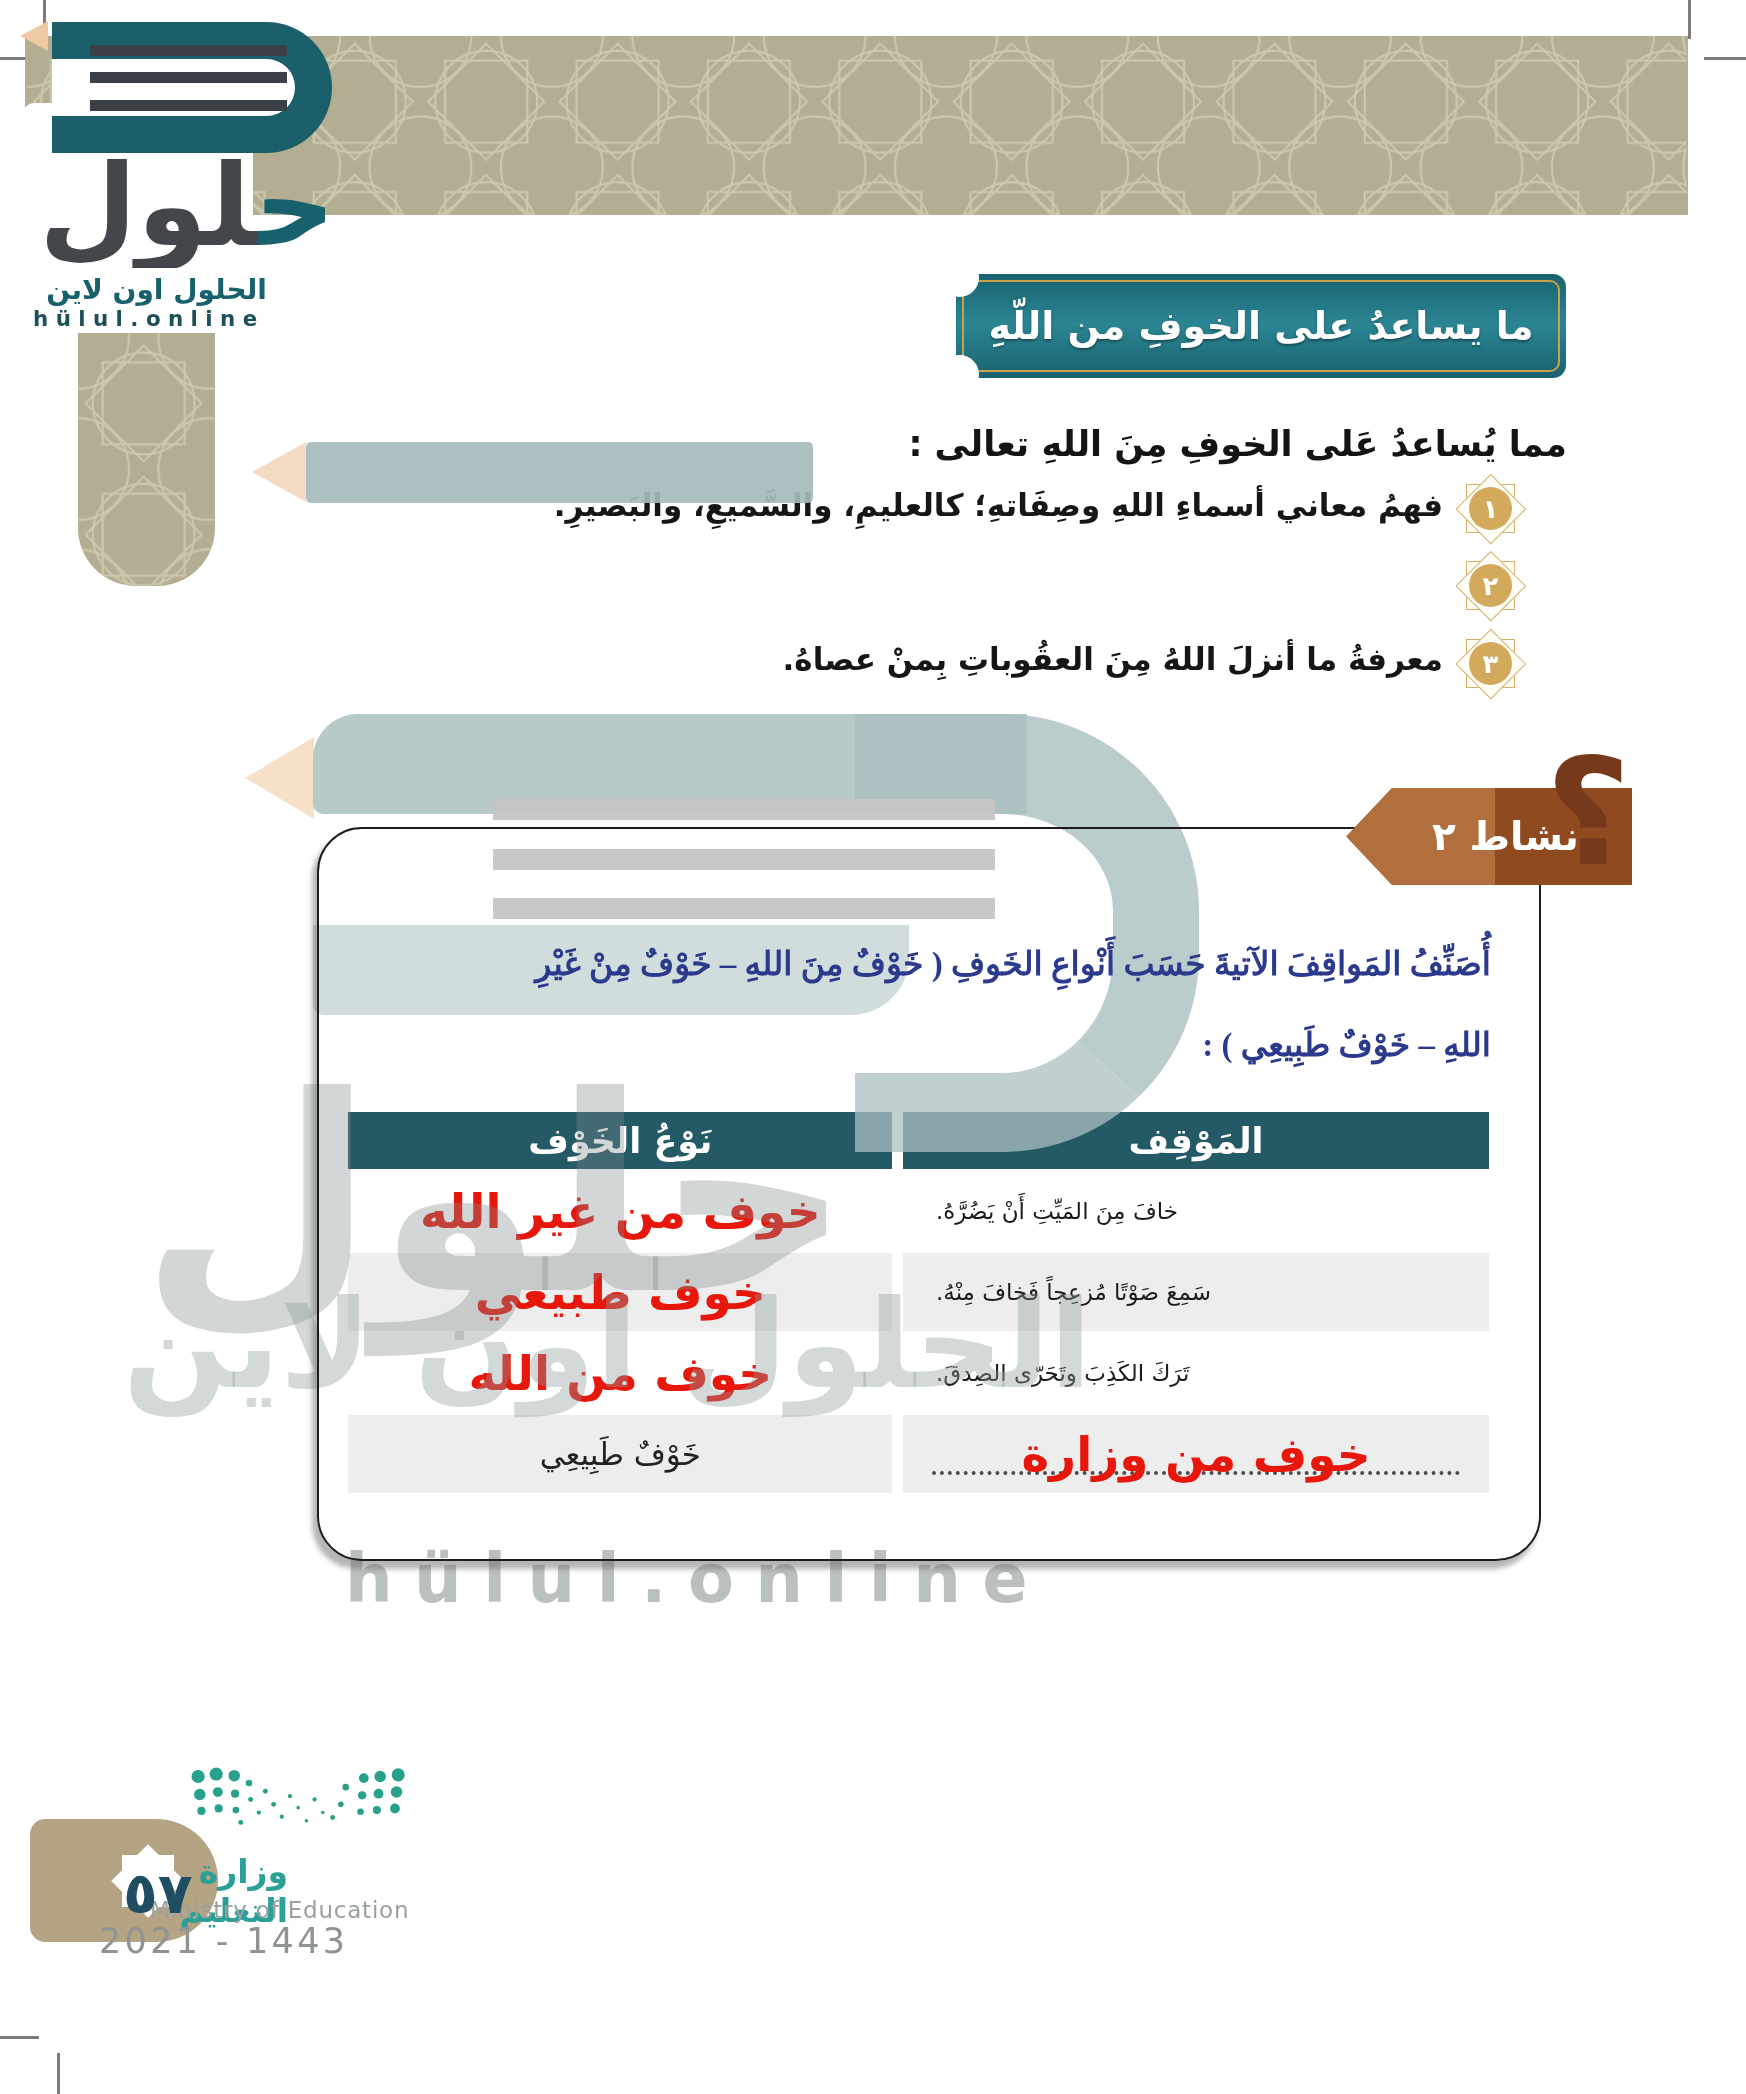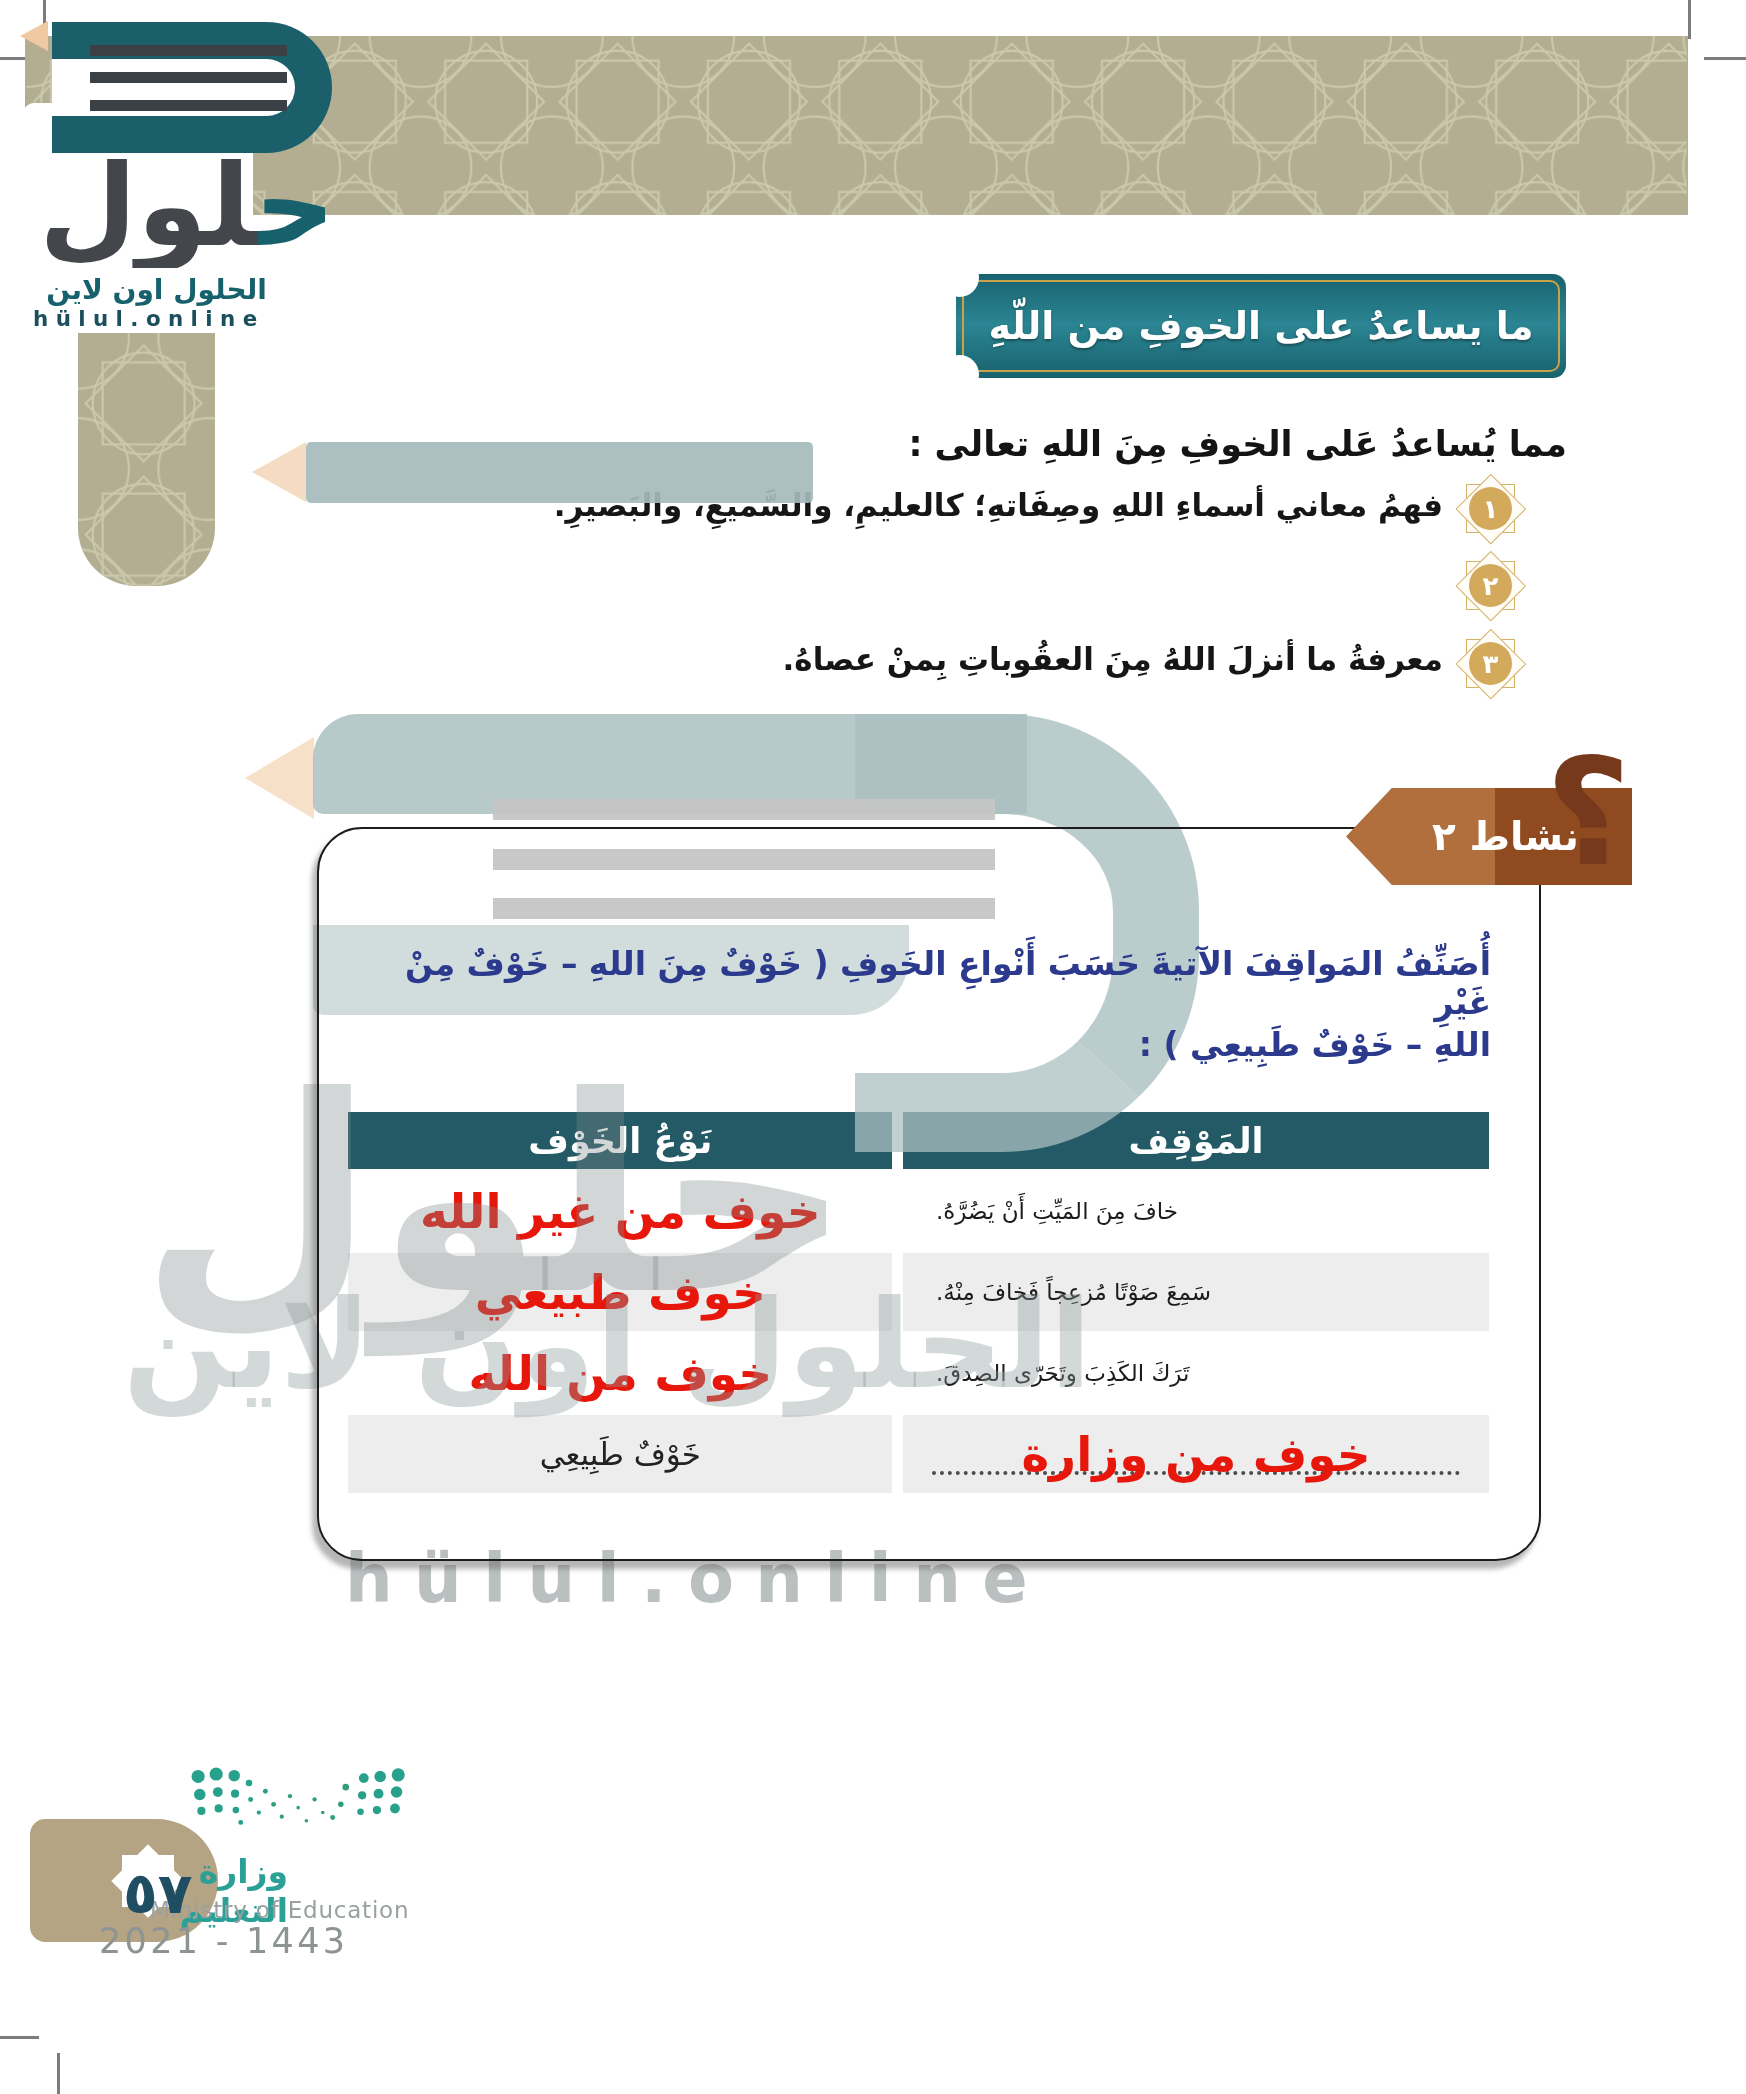--- a/index.html
+++ b/index.html
@@ -70,21 +70,21 @@
   
   .act-box{position:absolute;left:317px;top:827px;width:1220px;height:730px;border:2.5px solid #1c1c1c;
            border-radius:45px;z-index:3;box-shadow:-4.1px 7.4px 5.8px rgba(110,110,110,.5);}
   .act-banner{position:absolute;left:1346px;top:773px;width:286px;height:97px;z-index:3;
       background:linear-gradient(90deg,#b06f3c 0 52%,#8f4a1f 52%);
       clip-path:polygon(0 50%,16% 0,100% 0,100% 100%,16% 100%);
       display:flex;align-items:center;justify-content:center;padding-left:33px;box-sizing:border-box;margin-top:15px;}
   .act-banner span{color:#fff;font-size:39px;font-weight:bold;direction:rtl;}
   .act-qmark{position:absolute;left:1545px;top:739px;z-index:3;color:#7739166;color:#77391b;font-size:148px;font-weight:bold;line-height:1;}
   .act-line{position:absolute;left:354px;width:1137px;text-align:right;direction:rtl;z-index:3;
-            font-size:33px;font-weight:bold;color:#2b3a8c;}
+            font-size:33px;font-weight:bold;color:#2b3a8c;font-family:Liberation Serif, serif;}
 
   
   .ftable{position:absolute;left:349px;top:1112px;width:1140px;direction:rtl;z-index:1;
           display:grid;grid-template-columns:586px 544px;column-gap:10.7px;}
   .ftable .cell{box-sizing:border-box;border-bottom:3.3px solid #fff;}
   .th{background:#235a66;height:60px;display:flex;align-items:center;justify-content:center;
       color:#fff;font-size:35px;font-weight:bold;z-index:1;}
   .td{height:81px;display:flex;align-items:center;justify-content:center;position:relative;}
   .td.situ{justify-content:flex-end;padding-left:33px;padding-right:58px;font-size:23px;color:#1c1c1c;z-index:3;}
   .row-even{background:#ffffff;} .row-odd{background:#ededed;}

